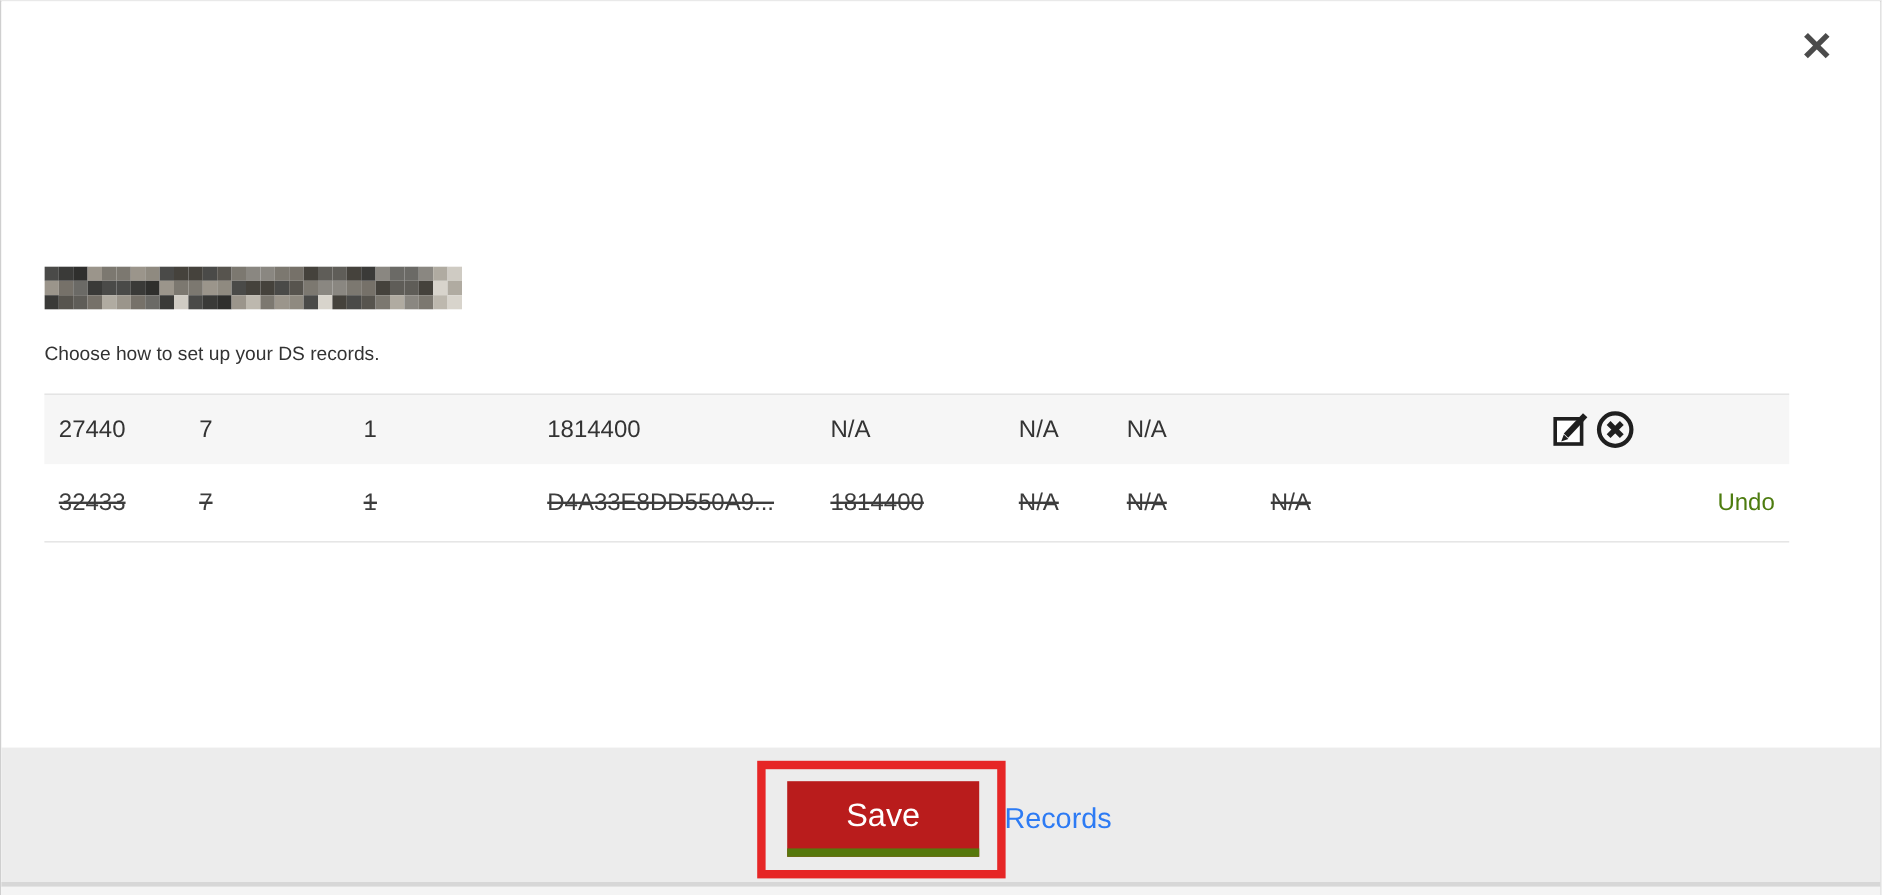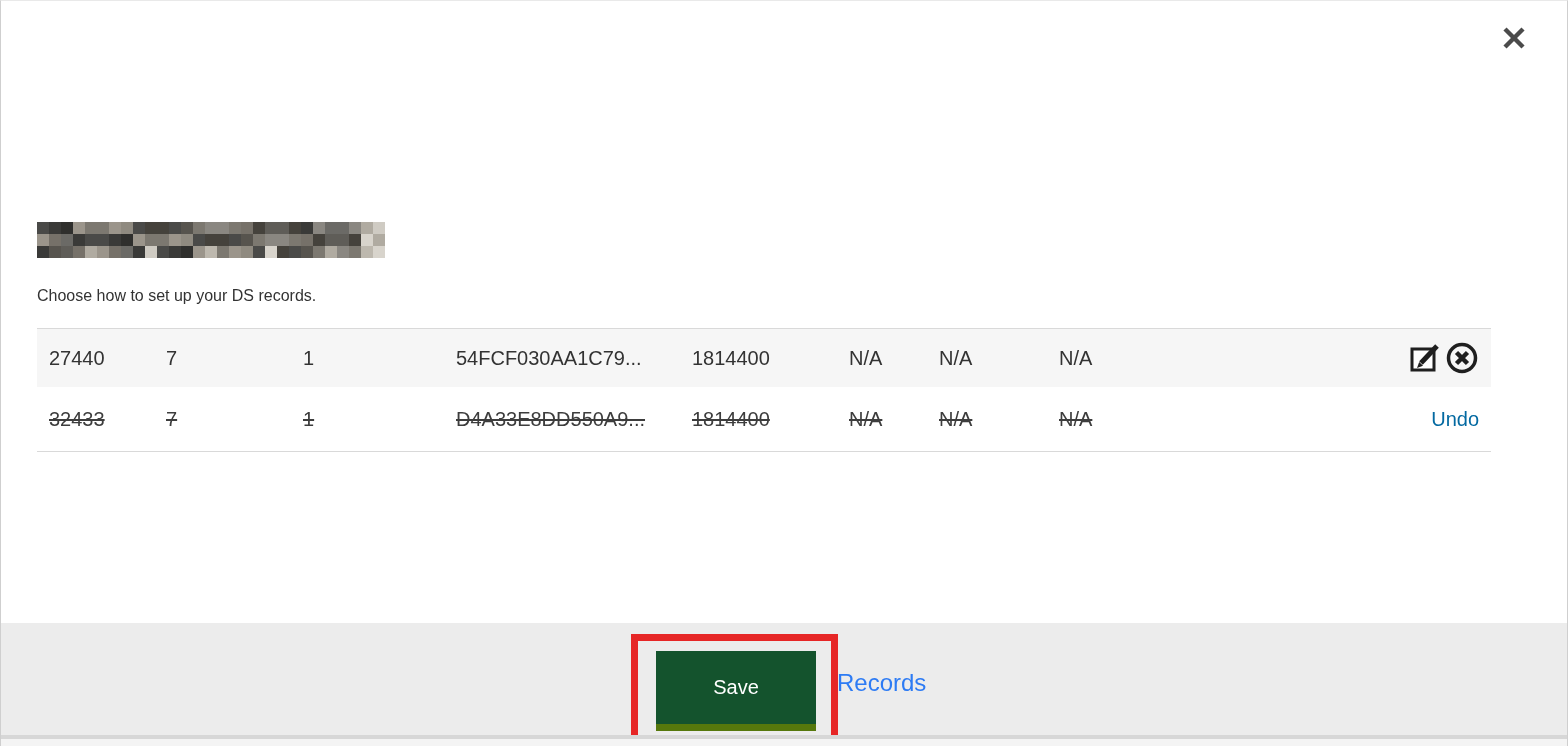--- a/index.html
+++ b/index.html
@@ -24,40 +24,40 @@
   .ds-table { position:absolute; left:36px; top:327px; width:1454px; font-size:20px; }
   .grid-row { display:grid; grid-template-columns:117px 137px 153px 236px 157px 90px 120px 164px 164px 116px; align-items:center; }
   .grid-row > div { padding-left:12px; white-space:nowrap; overflow:hidden; }
   .thead { height:48px; color:#333; }
   .tbody { border-top:1px solid #d9d9d9; border-bottom:1px solid #d9d9d9; }
   .row-normal { height:58px; background:#f6f6f6; }
   .row-deleted { height:64px; background:#fff; }
   .row-deleted .cell-text { text-decoration:line-through; color:#3d3d3d; }
   .cell-actions { display:flex; justify-content:flex-end; align-items:center; padding-right:12px !important; gap:2px; }
   .icon-btn { cursor:pointer; display:inline-flex; align-items:center; }
-  .undo-link { color:#0369a1; cursor:pointer; text-decoration:none; }
+  .undo-link { color:#4d7c0f; cursor:pointer; text-decoration:none; }
 
   .add-btn {
     position:absolute; left:36px; top:513px; width:212px; height:43px;
     background:#fff; border:2px solid #649111; color:#649111;
     font-size:20px; font-family:inherit; cursor:pointer;
   }
 
   .footer { position:absolute; left:0; top:622px; width:100%; height:112px; background:#ececec; }
   .footer-edge { position:absolute; left:0; top:734px; width:100%; height:4px; background:#d7d7d7; }
   .footer-under { position:absolute; left:0; top:738px; width:100%; height:8px; background:#f4f4f4; }
 
   .annotation-box {
     position:absolute; left:630px; top:11px;
     border:7px solid #e62626; padding:10px 15px 11px 18px; background:transparent;
   }
   .save-btn {
-    display:block; width:160px; height:80px;
-    background:#14532d; border:none; border-bottom:7px solid #56780c;
-    color:#fff; font-size:20px; font-family:inherit; cursor:pointer;
+    display:block; width:160px; height:63px;
+    background:#b91c1c; border:none; border-bottom:7px solid #56780c;
+    color:#fff; font-size:27px; font-family:inherit; cursor:pointer;
   }
   .cancel-link { position:absolute; left:836px; top:46px; font-size:24px; color:#2d7bf4; cursor:pointer; text-decoration:none; }
 </style>
 </head>
 <body>
 
 <div class="modal">
 
 
   <div class="close-btn">
@@ -159,21 +159,20 @@
 
   <div class="instruction">Choose how to set up your DS records.</div>
 
   <div class="ds-table">
 
     <div class="tbody">
       <div class="grid-row row-normal">
         <div class="cell-text">27440</div>
         <div class="cell-text">7</div>
         <div class="cell-text">1</div>
-        <div class="cell-text">54FCF030AA1C79...</div>
         <div class="cell-text">1814400</div>
         <div class="cell-text">N/A</div>
         <div class="cell-text">N/A</div>
         <div class="cell-text">N/A</div>
         <div class="cell-text"></div>
         <div class="cell-actions">
           <span class="icon-btn">
             <svg width="34" height="32" viewBox="0 0 34 32">
               <rect x="3" y="7" width="22" height="21" fill="#fff" stroke="#1f1f1f" stroke-width="3"></rect>
               <path d="M12 21 L28 4" stroke="#1f1f1f" stroke-width="5"></path>

